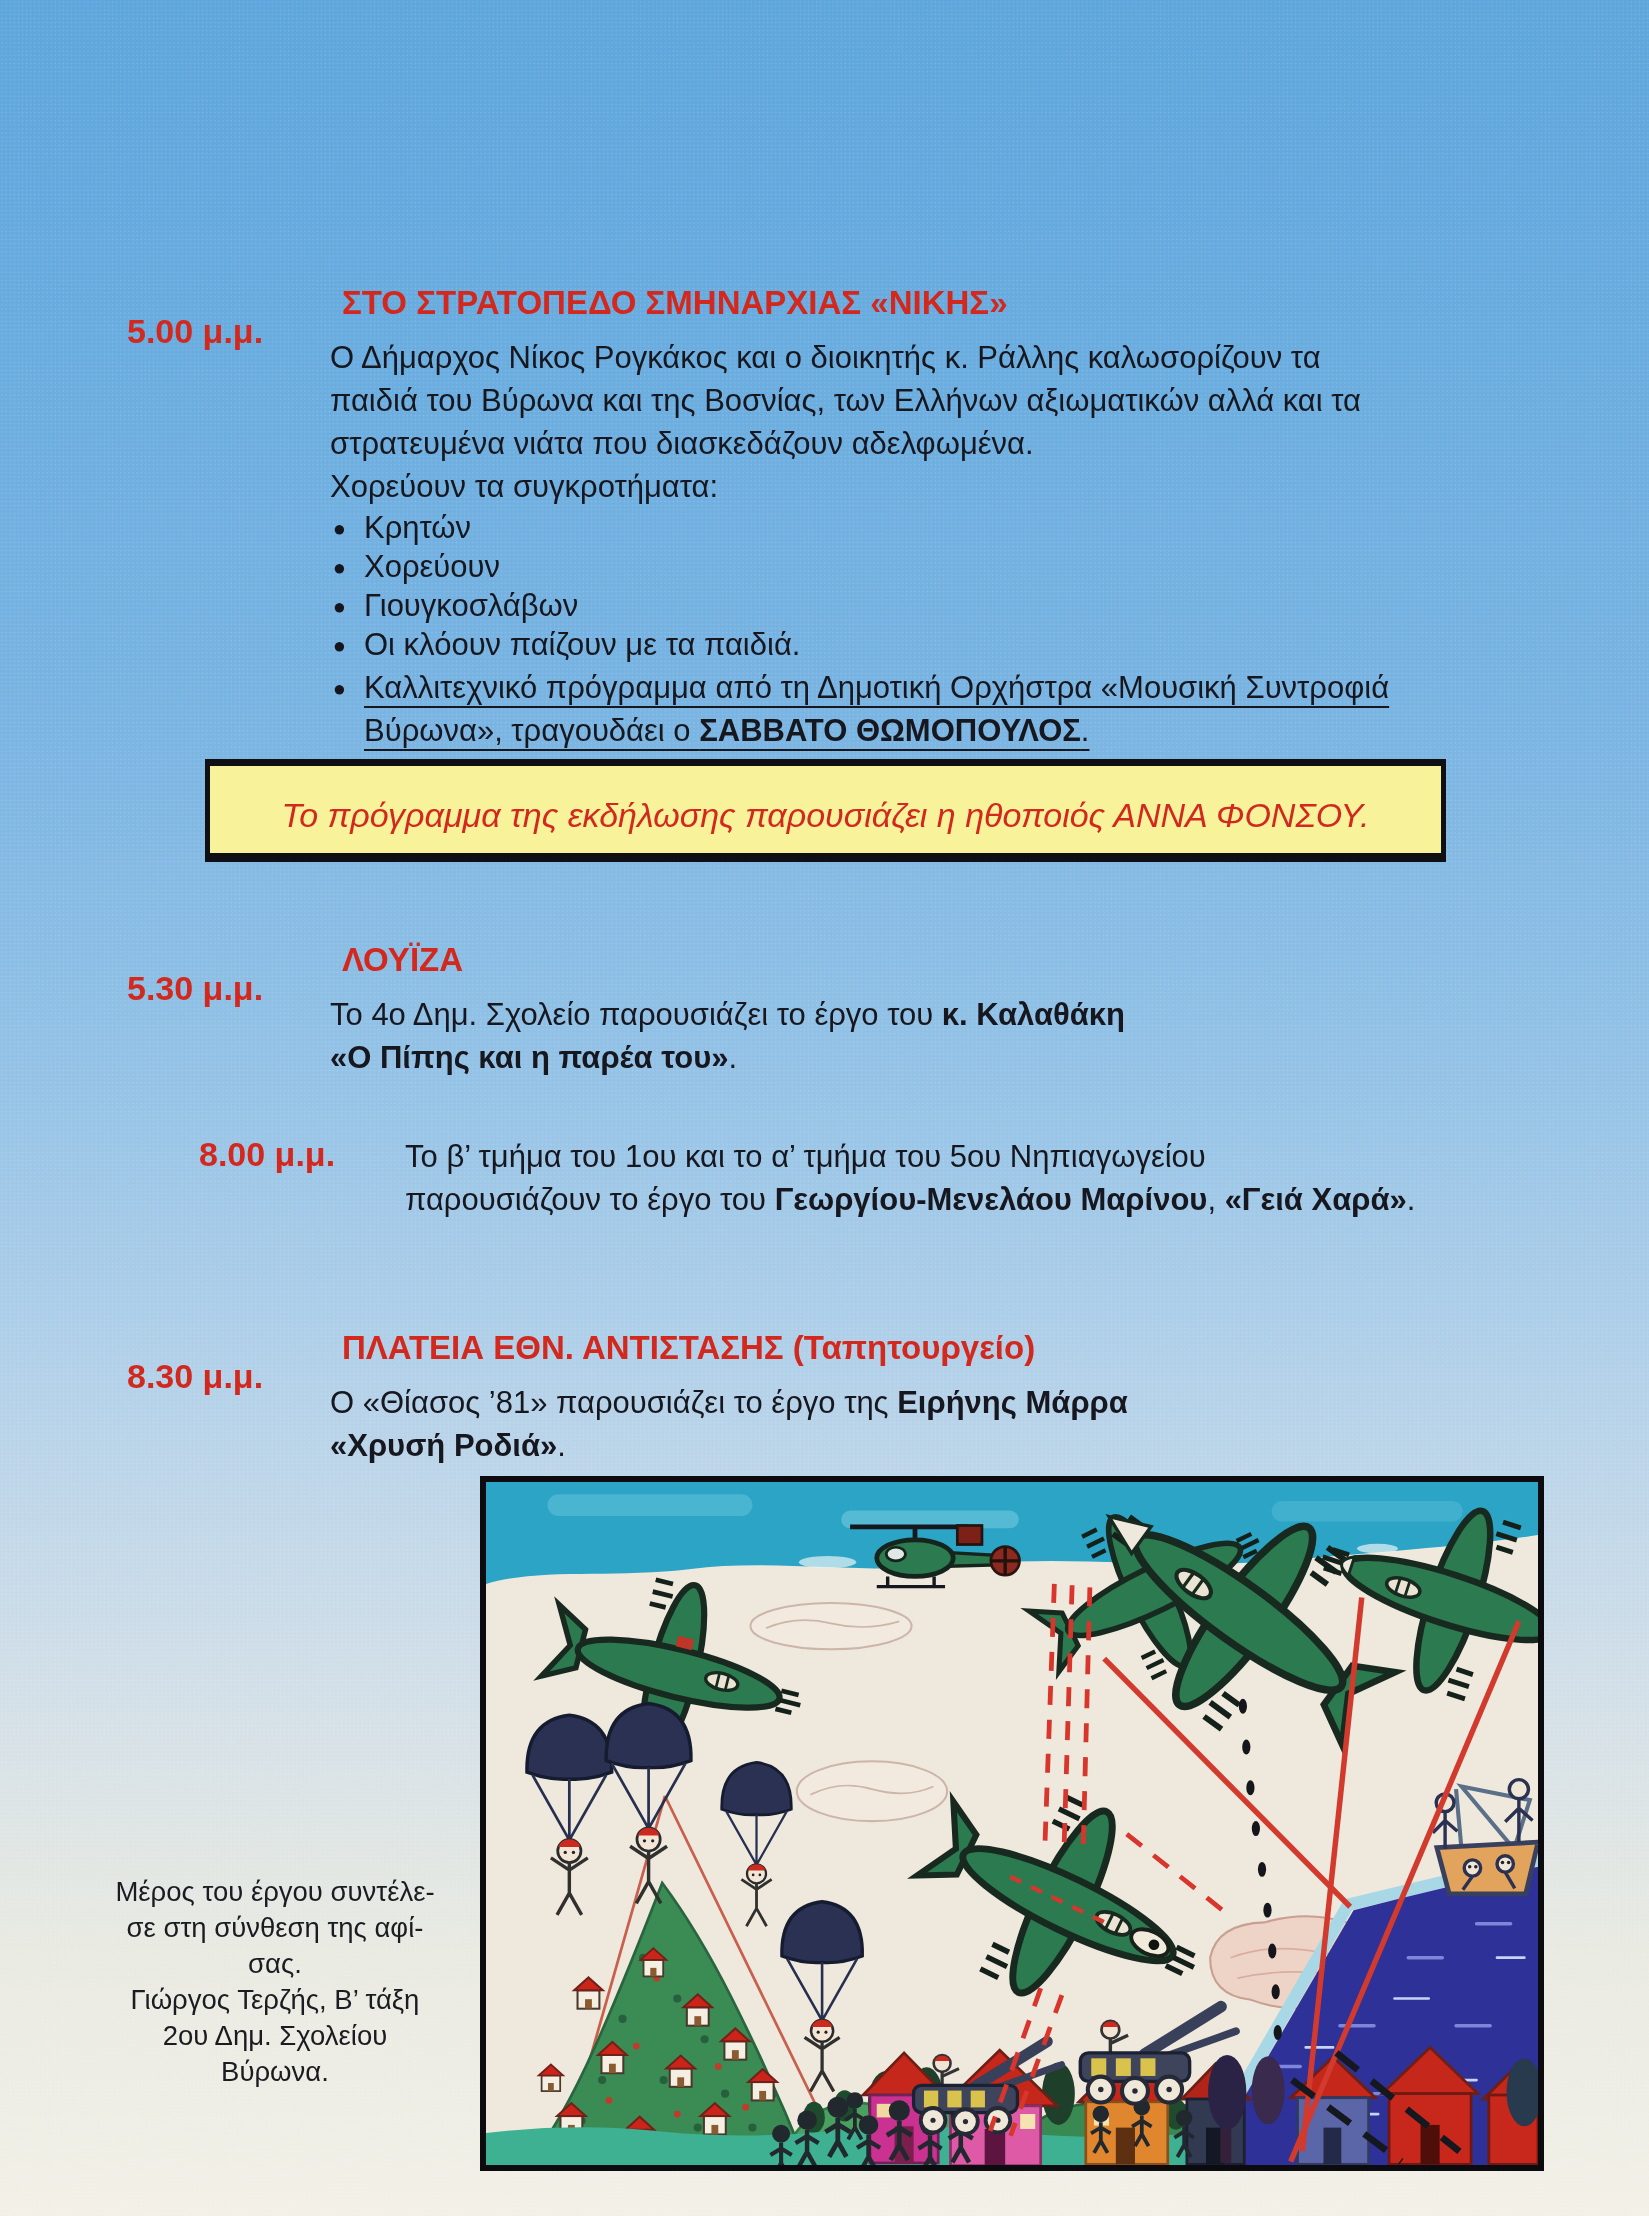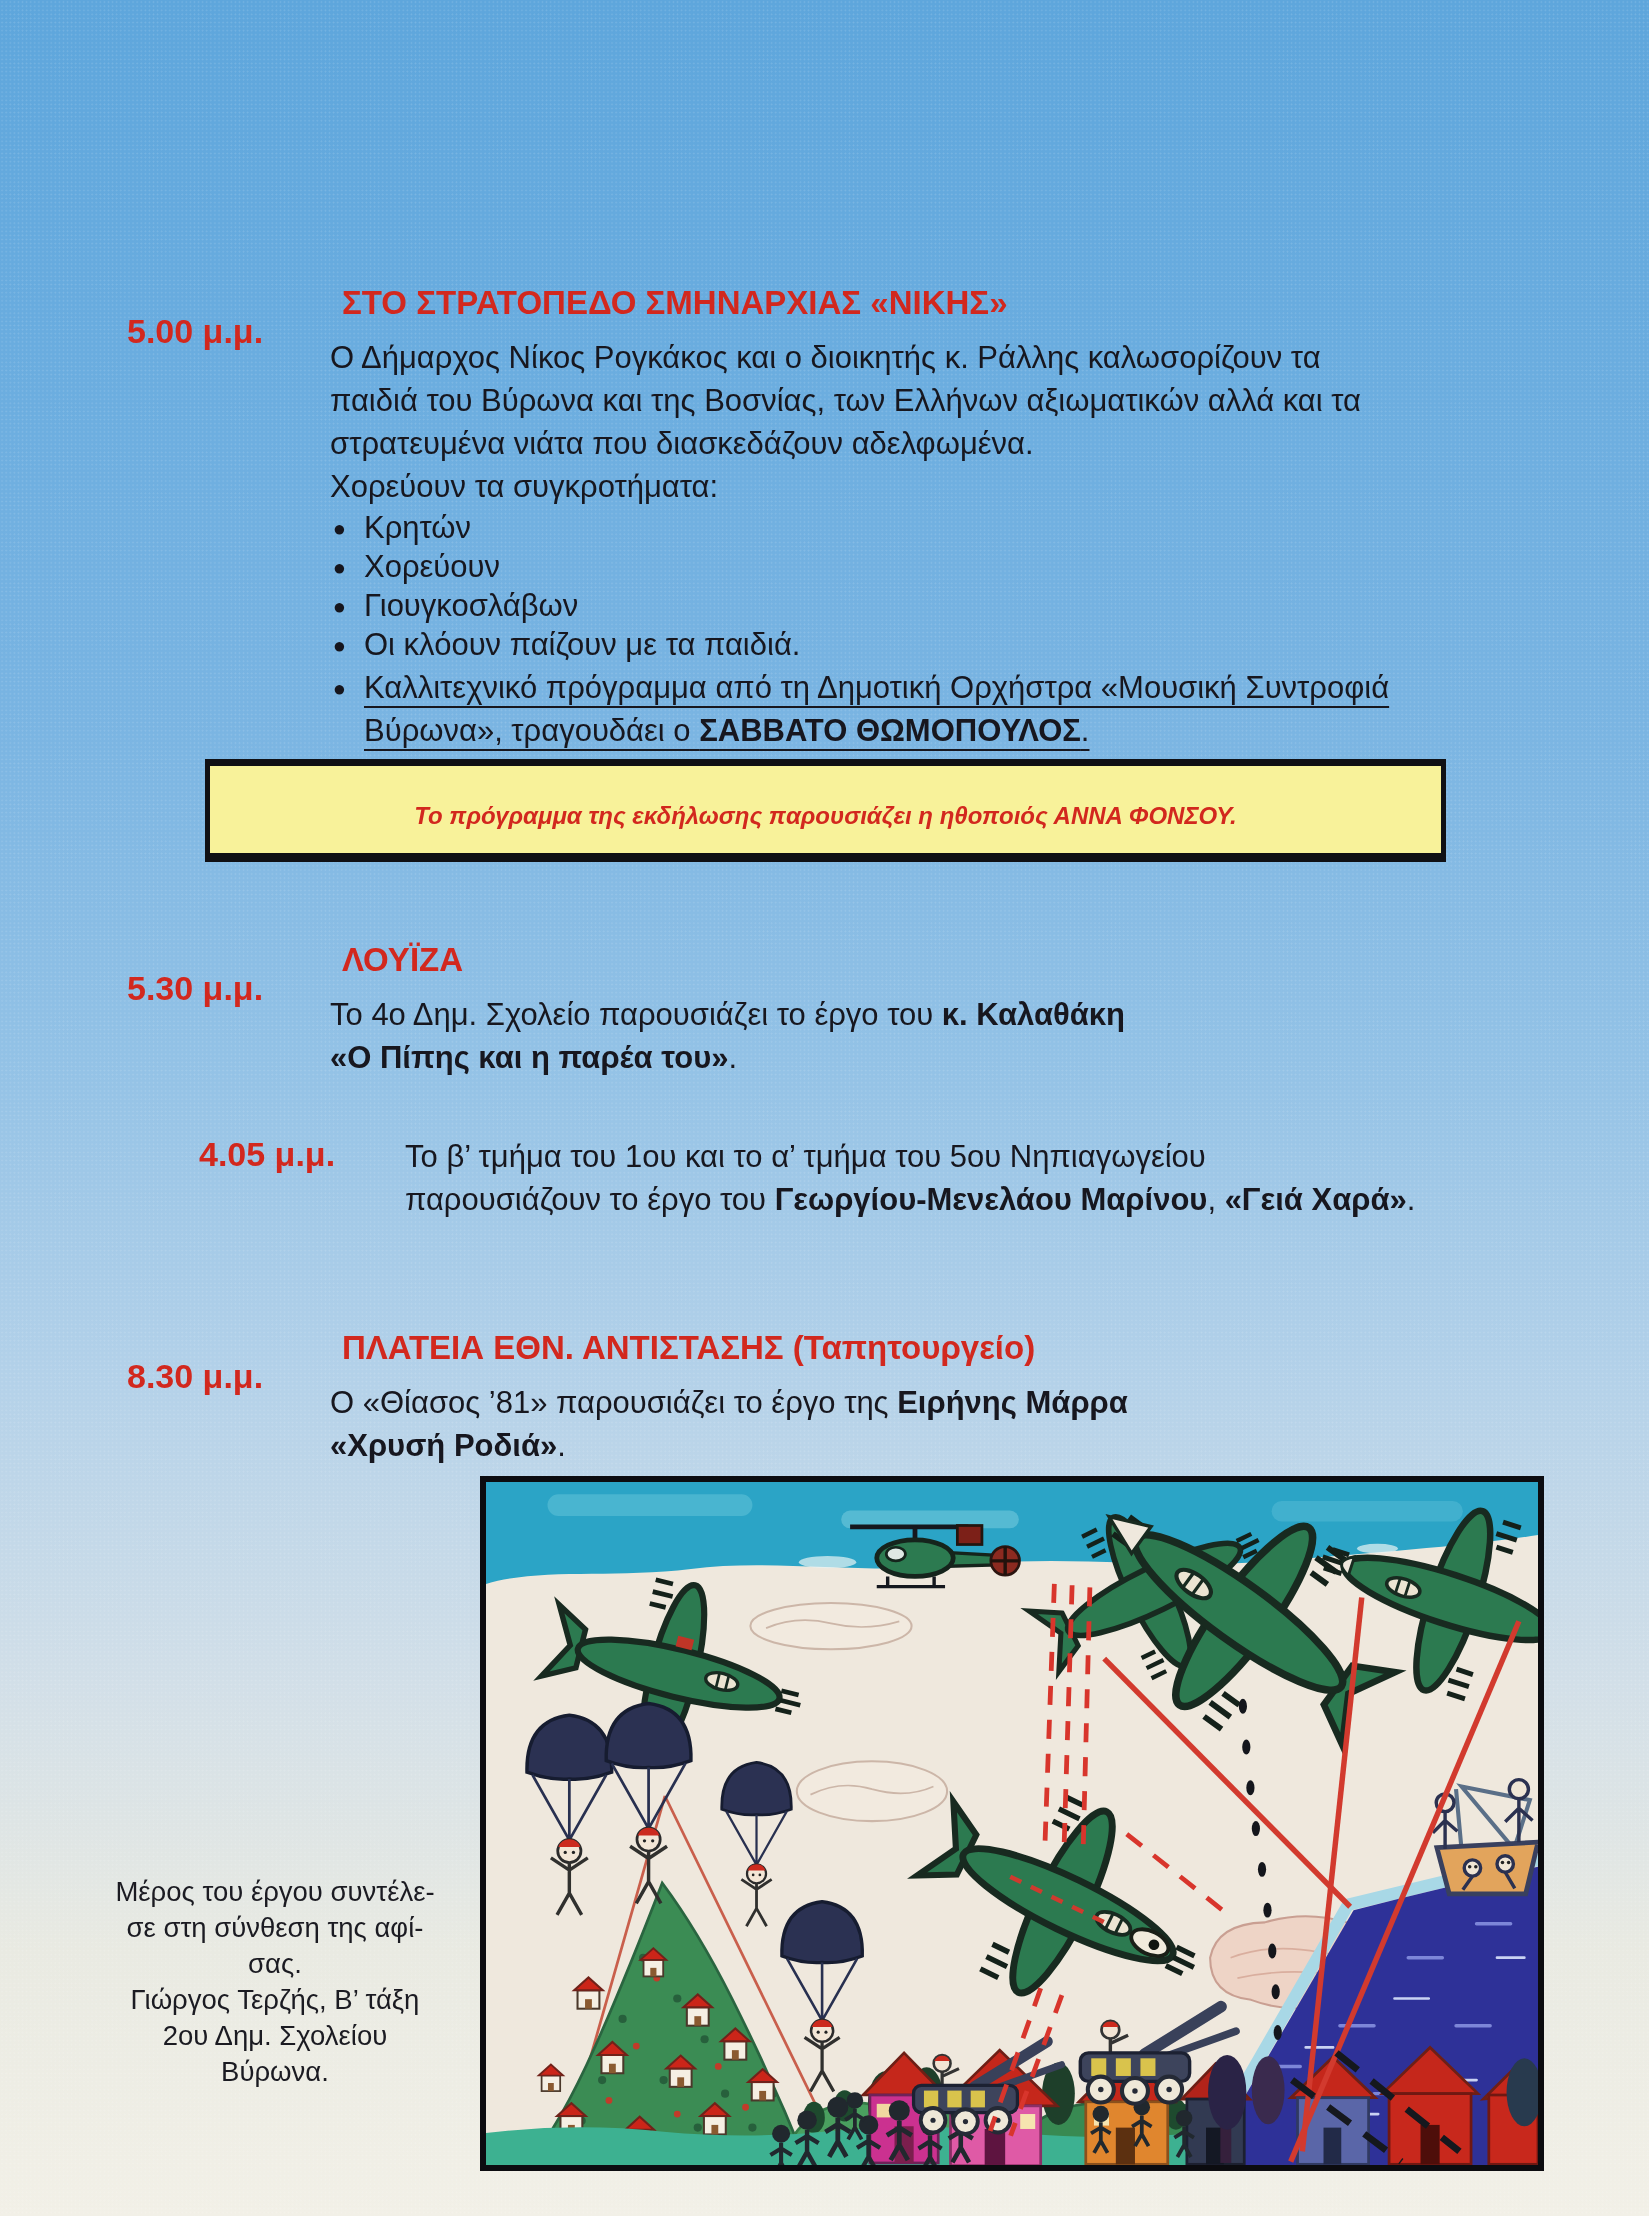--- a/index.html
+++ b/index.html
@@ -19,21 +19,21 @@
   .line{line-height:43px;}
   ul.bullets{list-style:none;margin:0;padding:0;}
   li.bullet{position:relative;padding-left:34px;line-height:39px;}
   li.bullet .b-dot{position:absolute;left:2.7px;top:0.7px;font-size:22px;color:#15151d;}
   li.program-bullet{line-height:43px;margin-top:2.1px;padding-right:41px;}
   .u{text-decoration:underline;text-underline-offset:7.6px;text-decoration-thickness:2.4px;}
   b{font-weight:bold;}
   .banner{position:absolute;left:205px;top:759px;width:1241px;height:103px;box-sizing:border-box;background:#f8f29a;
     border:5.5px solid #101014;border-top-width:7.6px;border-bottom-width:9px;
     display:flex;align-items:center;justify-content:center;z-index:2;}
-  .banner .t{color:#d2281e;font-weight:bold;font-style:italic;font-size:24px;white-space:nowrap;margin-top:12px;}
+  .banner .t{color:#d2281e;font-weight:normal;font-style:italic;font-size:34px;white-space:nowrap;margin-top:12px;}
   .sec-louiza{top:926px;}
   .sec-eight{top:1135px;left:199px;}
   .sec-eight .body{margin-left:206px;}
   .sec-eight .time{top:0;}
   .sec-plateia{top:1314px;}
   .artwork{position:absolute;left:480px;top:1476px;width:1064px;height:695px;box-sizing:border-box;
     border:6.9px solid #0c0c10;background:#efe8dd;z-index:2;}
   .artwork svg{display:block;width:100%;height:100%;}
   .caption{position:absolute;left:103px;top:1874px;width:344px;text-align:center;
     font-size:27.5px;line-height:36px;color:#1b1b22;z-index:2;}
@@ -72,21 +72,21 @@
   <section class="sec sec-louiza">
     <div class="time">5.30 μ.μ.</div>
     <div class="body">
       <h2>ΛΟΥΪΖΑ</h2>
       <div class="line"><span>Το 4ο Δημ. Σχολείο παρουσιάζει το έργο του </span><b>κ. Καλαθάκη</b></div>
       <div class="line"><b>«Ο Πίπης και η παρέα του»</b><span>.</span></div>
     </div>
   </section>
 
   <section class="sec sec-eight">
-    <div class="time">4.05 μ.μ.</div>
+    <div class="time">8.00 μ.μ.</div>
     <div class="body">
       <div class="line">Το β’ τμήμα του 1ου και το α’ τμήμα του 5ου Νηπιαγωγείου</div>
       <div class="line"><span>παρουσιάζουν το έργο του </span><b>Γεωργίου-Μενελάου Μαρίνου</b><span>, </span><b>«Γειά Χαρά»</b><span>.</span></div>
     </div>
   </section>
 
   <section class="sec sec-plateia">
     <div class="time">8.30 μ.μ.</div>
     <div class="body">
       <h2>ΠΛΑΤΕΙΑ ΕΘΝ. ΑΝΤΙΣΤΑΣΗΣ (Ταπητουργείο)</h2>

